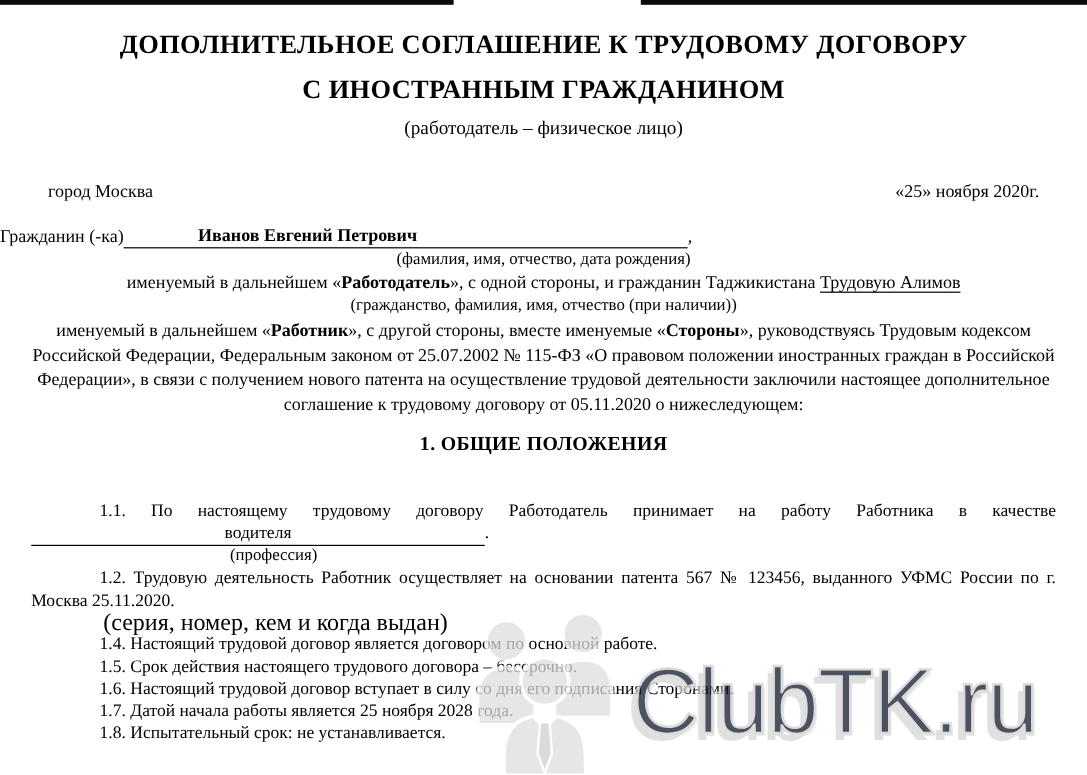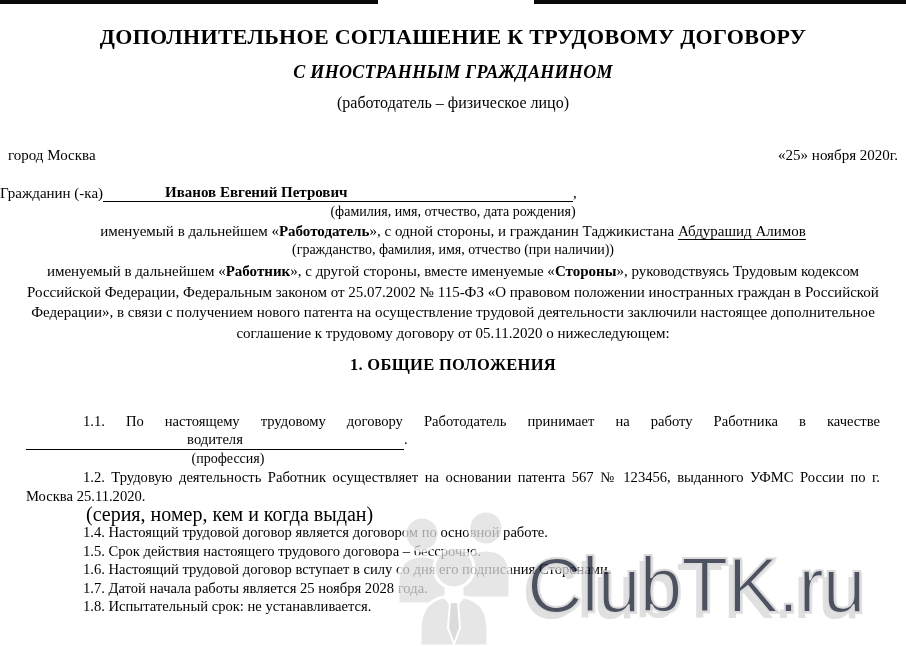--- a/index.html
+++ b/index.html
@@ -7,24 +7,24 @@
   .page {
     position:relative; width:906px; height:646px; overflow:hidden;
     background:#ffffff; color:#000000;
     font-family:"Liberation Serif", "DejaVu Serif", serif;
   }
   .topbar { position:absolute; top:0; height:4px; background:#0a0a0a; }
   .topbar.left  { left:0; width:378px; }
   .topbar.right { left:534px; width:372px; }
 
   .title1 { margin-top:24px; text-align:center; font-size:22px; font-weight:bold; letter-spacing:.3px; }
-  .title2 { margin-top:12px; text-align:center; font-size:18px; font-weight:bold; letter-spacing:.3px;font-style:italic; }
+  .title2 { margin-top:12px; text-align:center; font-size:22px; font-weight:bold; letter-spacing:.3px; }
   .subtitle { margin-top:11px; text-align:center; font-size:16px; }
 
-  .city-row { margin-top:35px; padding:0 8px; display:flex; justify-content:space-between; font-size:15px; }
+  .city-row { margin-top:35px; padding:0 40px; display:flex; justify-content:space-between; font-size:15px; }
 
   .citizen-row { margin-top:20px; font-size:15px; display:flex; align-items:flex-end; }
   .citizen-label { white-space:nowrap; }
   .citizen-fill { display:inline-block; width:470px; border-bottom:1px solid #000; padding-left:62px; white-space:nowrap;font-weight:bold; }
   .caption-center { margin-top:2px; text-align:center; font-size:14px; }
 
   .employer-row { margin-top:3px; text-align:center; font-size:15px; }
   .bold { font-weight:bold; }
   .uline { text-decoration:underline; text-underline-offset:3px; }
 
@@ -73,21 +73,21 @@
   </div>
 
   <div class="citizen-row">
     <span class="citizen-label">Гражданин (-ка)</span>
       <span class="citizen-fill">Иванов Евгений Петрович</span>
       <span>,</span>
   </div>
   <div class="caption-center">(фамилия, имя, отчество, дата рождения)</div>
 
   <div class="employer-row">
-    <span>именуемый в дальнейшем «</span><span class="bold">Работодатель</span><span>», с одной стороны, и гражданин Таджикистана </span><span class="uline">Абдурашид Алимов</span>
+    <span>именуемый в дальнейшем «</span><span class="bold">Работодатель</span><span>», с одной стороны, и гражданин Таджикистана </span><span class="uline">Трудовую Алимов</span>
   </div>
   <div class="caption-center">(гражданство, фамилия, имя, отчество (при наличии))</div>
 
   <div class="preamble">
     <span>именуемый в дальнейшем «</span><span class="bold">Работник</span><span>», с другой стороны, вместе именуемые «</span><span class="bold">Стороны</span><span>», руководствуясь Трудовым кодексом Российской Федерации, Федеральным законом от 25.07.2002 № 115-ФЗ «О правовом положении иностранных граждан в Российской Федерации», в связи с получением нового патента на осуществление трудовой деятельности заключили настоящее дополнительное соглашение к трудовому договору от 05.11.2020 о нижеследующем:</span>
   </div>
 
   <div class="section-heading">1. ОБЩИЕ ПОЛОЖЕНИЯ</div>
 
   <div class="section">

